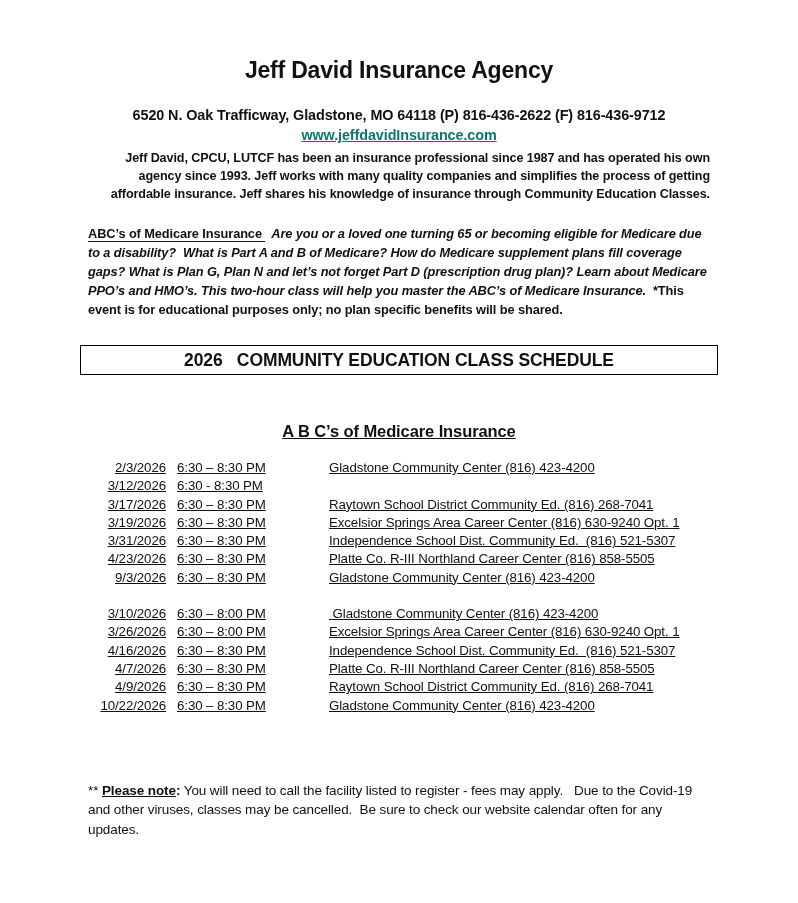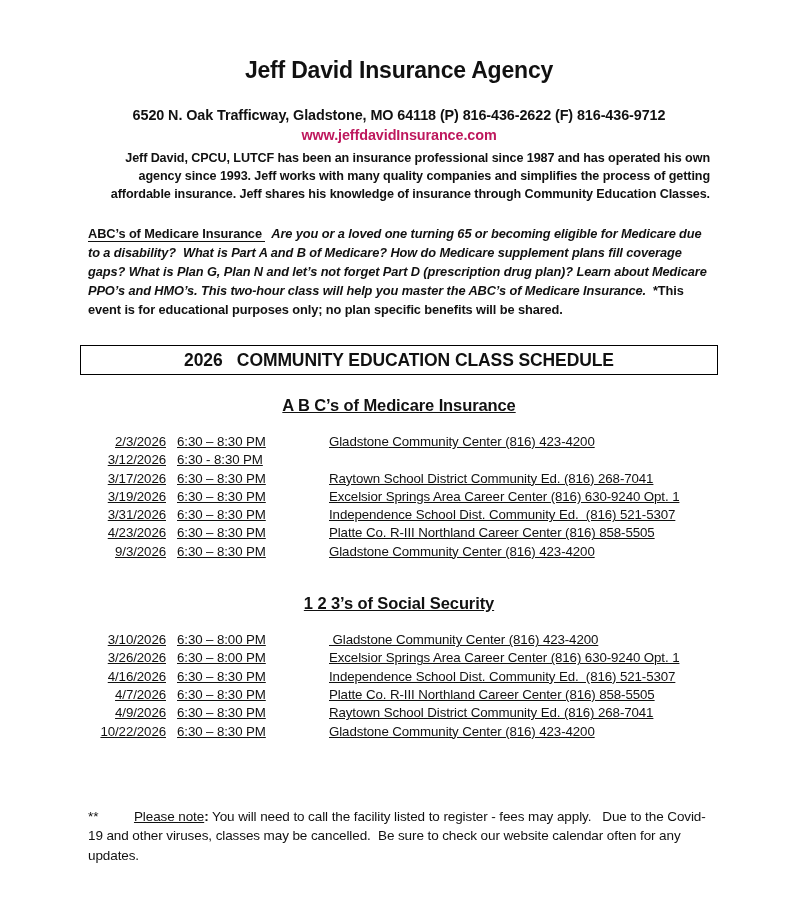--- a/index.html
+++ b/index.html
@@ -26,21 +26,22 @@
     font-size: 14.4px;
     font-weight: 700;
   }
   .website-line {
     margin-top: 4px;
     text-align: center;
     font-size: 14.4px;
     font-weight: 700;
   }
   .website-link {
-    color: #be185d;
+    color: #0f766e;
+    text-decoration: underline;
     cursor: pointer;
     margin-top: 48px;
   }
   .intro {
     margin-top: 6px;
     font-size: 12.6px;
     font-weight: 700;
     line-height: 18px;
     text-align: right;
   }
@@ -70,39 +71,38 @@
     font-weight: 700;
     white-space: pre;
   }
 
   .section-heading {
     text-align: center;
     font-size: 16.5px;
     font-weight: 700;
   }
   .section-heading > span { text-decoration: underline; }
-  .sh-1 { margin-top: 21px; }
+  .sh-1 { margin-top: 47px; }
   .sh-2 { margin-top: 33px; }
 
   .schedule { margin-top: 18px; font-size: 13.3px; line-height: 18.3px; text-decoration: underline; }
   .row { display: flex; }
   .c-date  { width: 78px; text-align: right; white-space: pre; }
   .c-time  { width: 93px; margin-left: 11px; white-space: pre; }
   .c-loc   { margin-left: 59px; white-space: pre; }
 
   .notes {
     margin-top: 27px;
     font-size: 13.5px;
     line-height: 19.5px;
     white-space: pre-wrap;
   }
   .note-label {
-    font-weight: 400;
+    font-weight: 700;
     text-decoration: underline;
-    margin-left: 32px;
   }
   .note-colon { font-weight: 700; }
 </style>
 </head>
 <body>
 
 <div class="page">
 
   <h1 class="title">Jeff David Insurance Agency</h1>
 
@@ -150,21 +150,20 @@
         <span class="c-time">6:30 – 8:30 PM</span>
         <span class="c-loc">Platte Co. R-III Northland Career Center (816) 858-5505</span>
     </div>
     <div class="row">
       <span class="c-date">9/3/2026</span>
         <span class="c-time">6:30 – 8:30 PM</span>
         <span class="c-loc">Gladstone Community Center (816) 423-4200</span>
     </div>
   </div>
 
-  <h2 class="section-heading sh-2"><span>1 2 3’s of Social Security</span></h2>
 
   <div class="schedule">
     <div class="row">
       <span class="c-date">3/10/2026</span>
         <span class="c-time">6:30 – 8:00 PM</span>
         <span class="c-loc"> Gladstone Community Center (816) 423-4200</span>
     </div>
     <div class="row">
       <span class="c-date">3/26/2026</span>
         <span class="c-time">6:30 – 8:00 PM</span>

